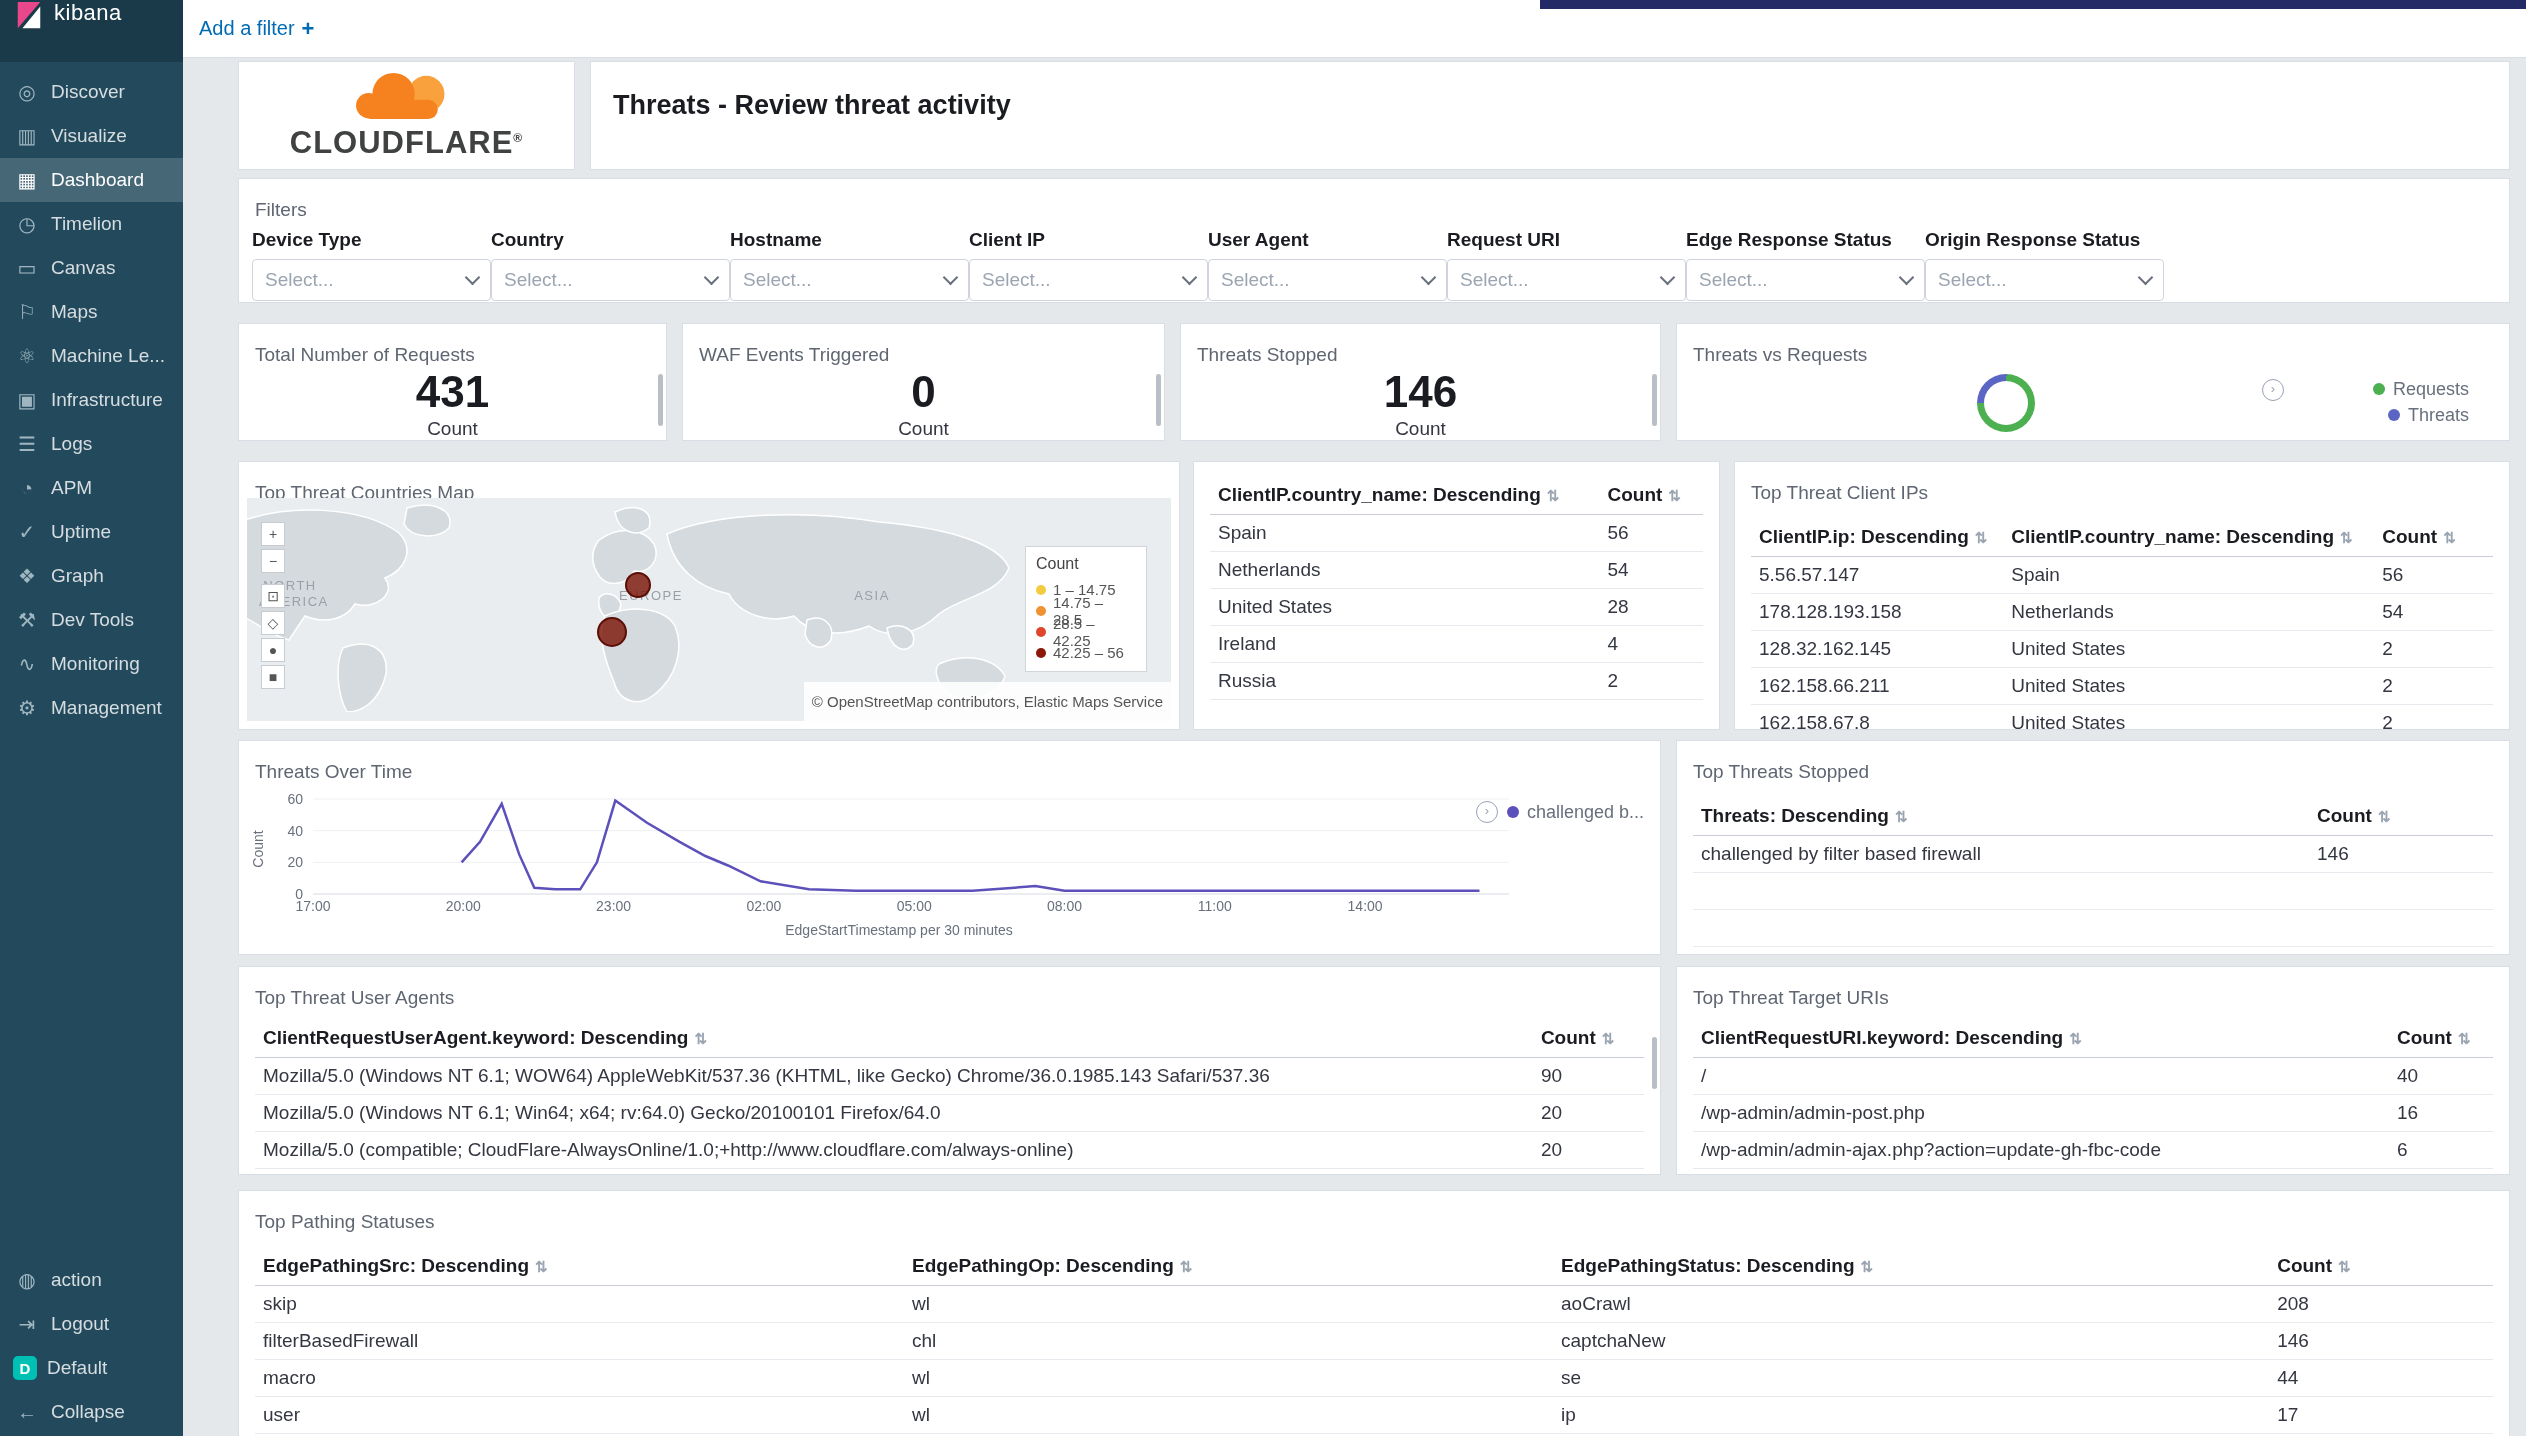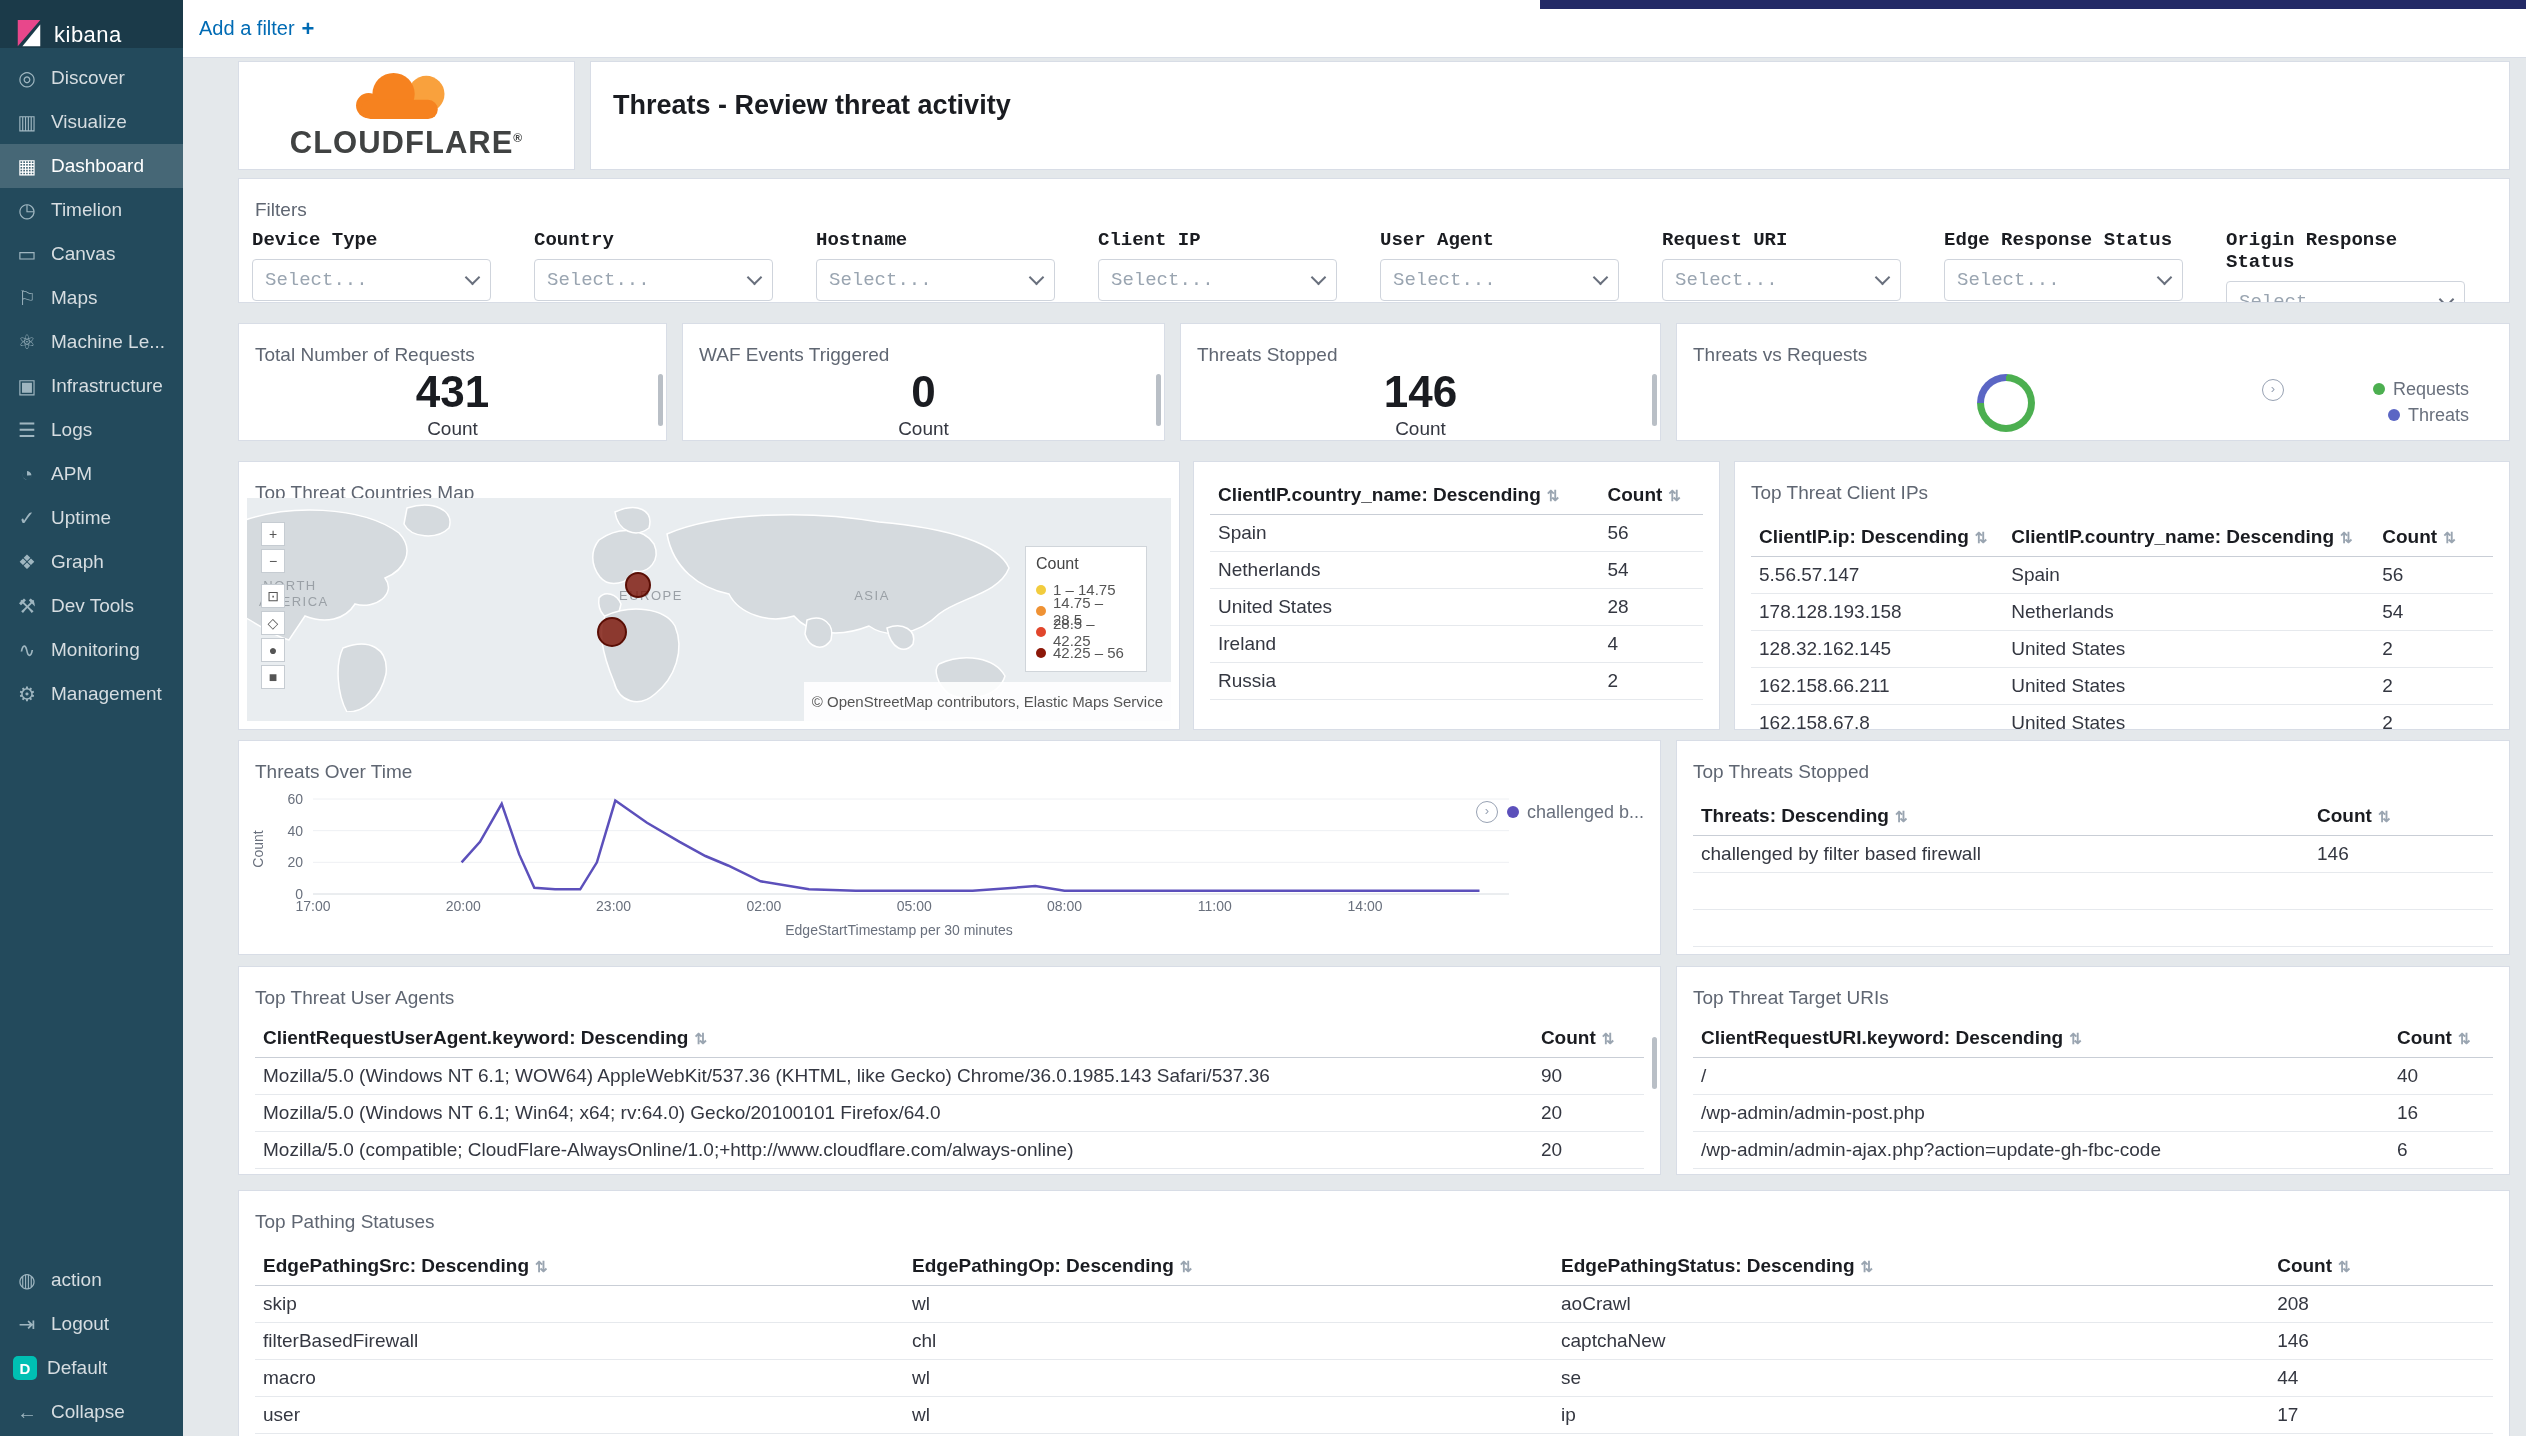--- a/index.html
+++ b/index.html
@@ -2,21 +2,21 @@
 <html><head>
 <meta charset="utf-8">
 <style>
   html,body{margin:0;padding:0;}
   .page{position:relative;width:2526px;height:1436px;overflow:hidden;background:#e4e8eb;
         font-family:"Liberation Sans",sans-serif;color:#343741;}
 
   
   .sidebar{position:absolute;left:0;top:0;width:183px;height:100%;background:#234a5c;z-index:10;
            display:flex;flex-direction:column;}
-  .brand{height:48px;background:#1b3a49;display:flex;align-items:flex-end;padding-left:14px;gap:10px;}
+  .brand{height:62px;background:#1b3a49;display:flex;align-items:flex-start;padding-left:14px;gap:10px;}
   .brand-mark{width:30px;height:30px;flex:0 0 auto;}
   .brand-name{color:#fff;font-size:22px;font-weight:500;letter-spacing:.5px;}
   .nav{flex:0 0 auto;padding-top:8px;}
   .nav-item{height:44px;display:flex;align-items:center;gap:12px;padding-left:15px;cursor:pointer;
             color:#d6dde1;font-size:19px;}
   .nav-item .nav-icon{width:24px;text-align:center;font-size:20px;color:#9fb6c0;flex:0 0 auto;}
   .nav-item.active{background:rgba(255,255,255,.16);color:#fff;}
   .nav-item.active .nav-icon{color:#fff;}
   .side-spacer{flex:1 1 auto;}
   .side-footer{padding-bottom:2px;}
@@ -37,21 +37,21 @@
   
   .logo-panel{left:238px;top:61px;width:337px;height:109px;display:flex;flex-direction:column;
               align-items:center;justify-content:center;gap:4px;}
   .cf-text{font-size:31px;font-weight:700;color:#404242;letter-spacing:1px;}
   .cf-text sup{font-size:12px;}
   .title-panel{left:590px;top:61px;width:1920px;height:109px;}
   .dash-title{font-size:27px;font-weight:700;color:#1a1c21;padding:28px 0 0 22px;}
 
   
   .filters-panel{left:238px;top:178px;width:2272px;height:125px;}
-  .filters-row{display:flex;gap:43px;padding:8px 0 0 13px;font-family:Liberation Mono, monospace;}
+  .filters-row{display:flex;padding:8px 0 0 13px;}
   .ffield{width:239px;display:flex;flex-direction:column;gap:8px;}
   .flabel{font-size:19px;font-weight:600;color:#1a1c21;}
   .fselect{height:40px;border:1px solid #cfd4dc;border-radius:4px;background:#fff;display:flex;
            align-items:center;justify-content:space-between;padding:0 12px;cursor:pointer;}
   .fselect .sel-text{color:#9aa5b1;font-size:19px;}
   .chev{width:9px;height:9px;border-right:2px solid #69707d;border-bottom:2px solid #69707d;
         transform:rotate(45deg);margin-top:-5px;}
 
   
   .metric-body{display:flex;flex-direction:column;align-items:center;margin-top:2px;}

